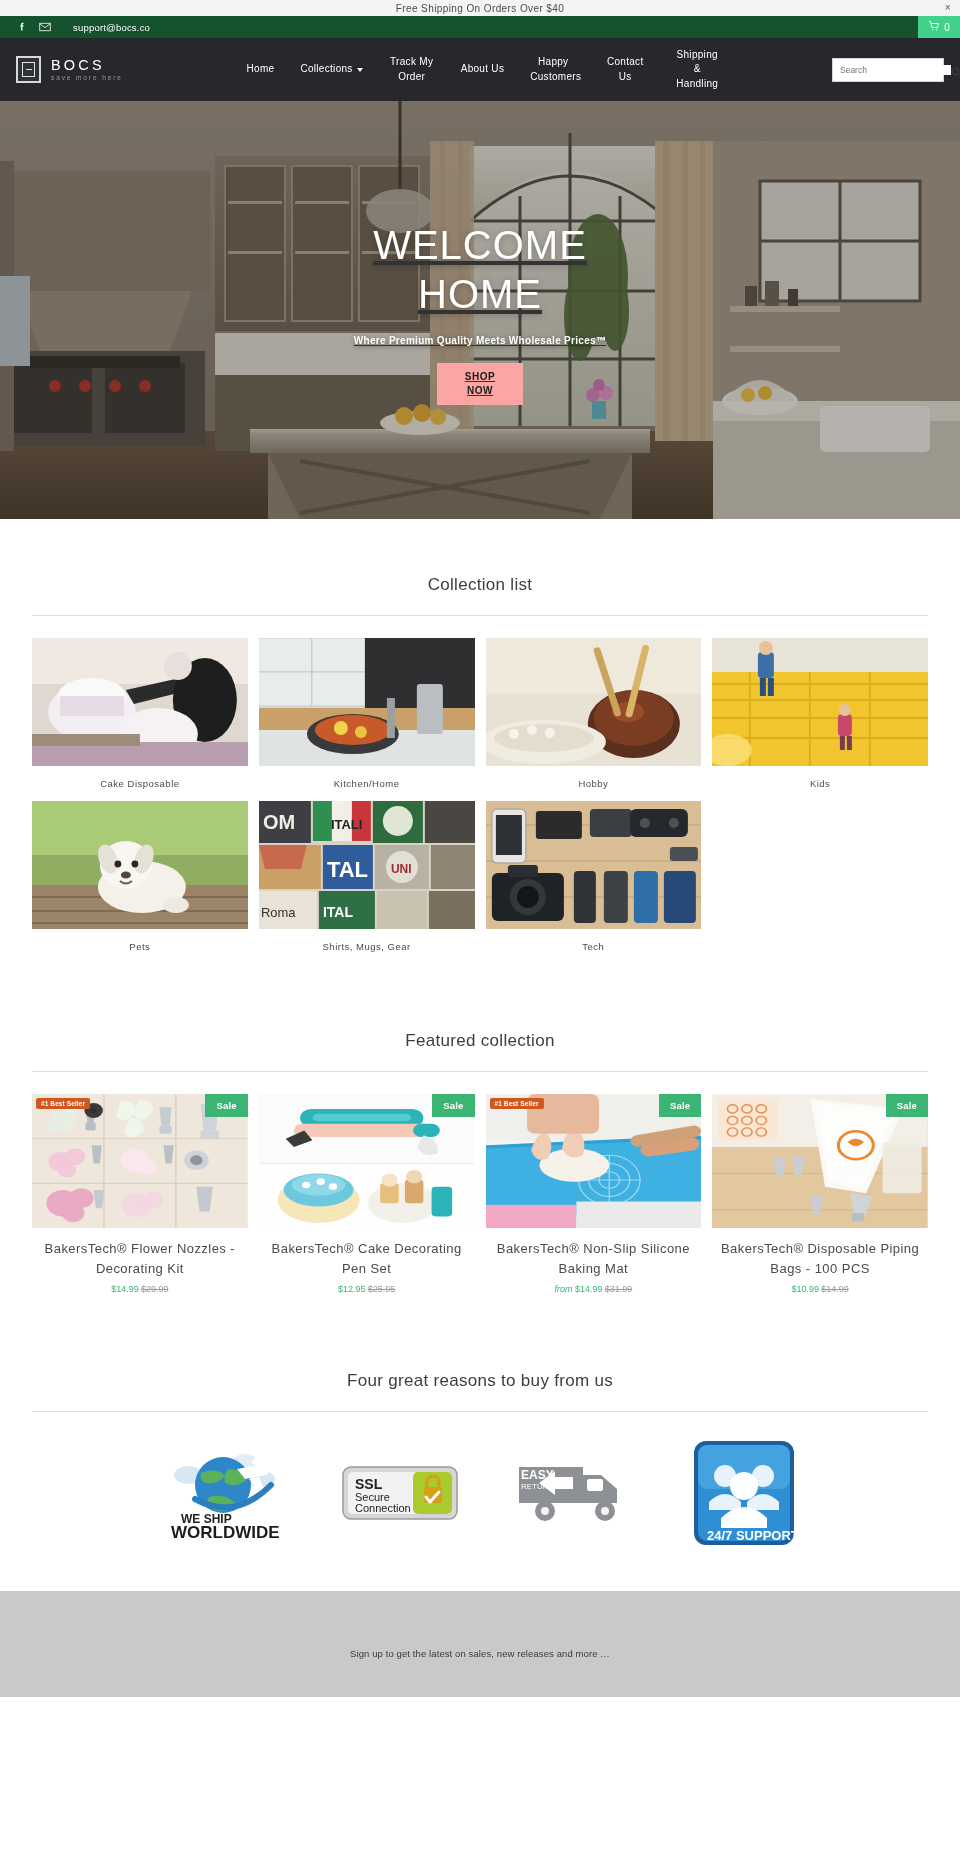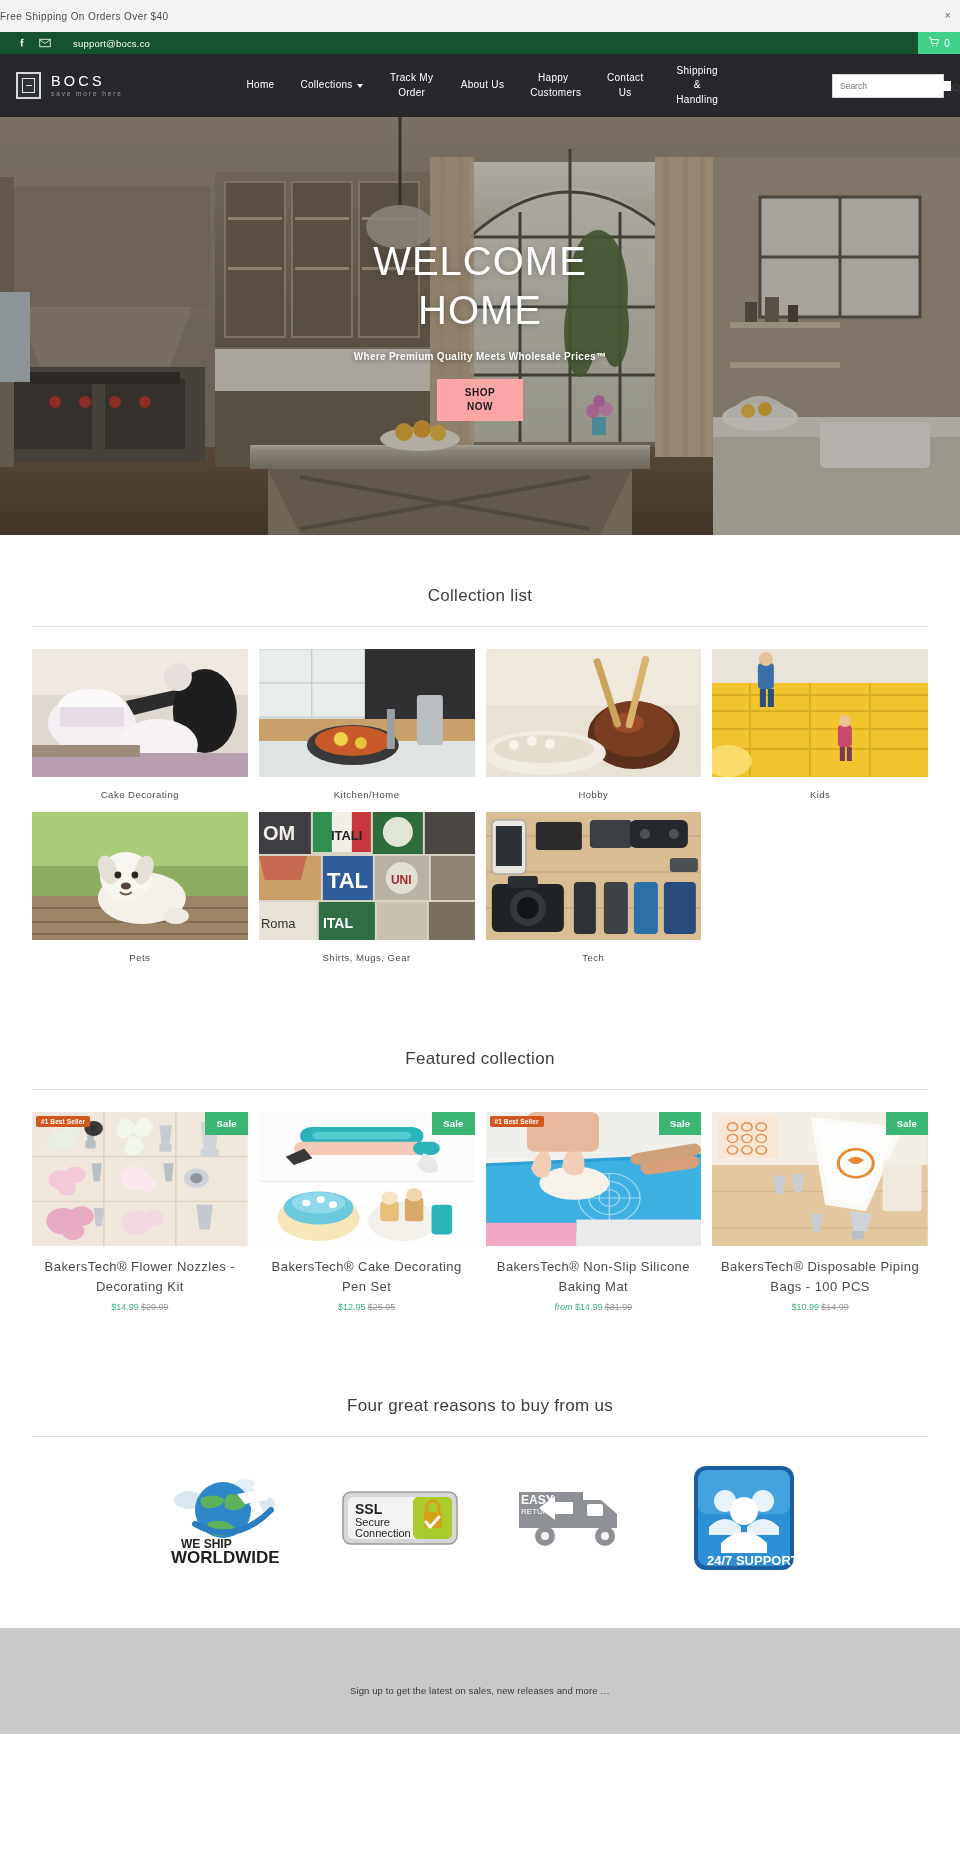--- a/index.html
+++ b/index.html
@@ -7,24 +7,24 @@
     width: 960px;
     font-family: "Liberation Sans", sans-serif;
     background: #ffffff;
     color: #333;
     -webkit-font-smoothing: antialiased;
   }
 
   
   .announce {
     background: #f4f4f4;
-    height: 32px;
+    height: 16px;
     display: flex;
     align-items: center;
-    justify-content: flex-start;
+    justify-content: center;
     position: relative;
     font-size: 10px;
     color: #4a4a4a;
     letter-spacing: .4px;
   }
   .announce .close {
     position: absolute;
     right: 9px; top: 50%;
     transform: translateY(-50%);
     font-size: 10px;
@@ -163,20 +163,21 @@
     background: rgba(40,34,28,0.30);
   }
   .hero-content {
     position: absolute;
     inset: 0;
     display: flex;
     flex-direction: column;
     align-items: center;
     justify-content: center;
     padding-top: 6px;
+    text-decoration: underline;
   }
   .hero-title {
     color: #fff;
     font-size: 40px;
     font-weight: 300;
     line-height: 1.22;
     text-align: center;
     letter-spacing: 1px;
     text-shadow: 0 1px 6px rgba(0,0,0,.25);
   }
@@ -196,21 +197,21 @@
     font-size: 10px;
     font-weight: bold;
     text-align: center;
     padding: 7px 4px 8px;
     line-height: 1.35;
     letter-spacing: .5px;
     cursor: pointer;
   }
 
   
-  .section { padding: 17px 32px; }
+  .section { padding: 5px 32px; margin-top: 17px; }
   .sec-title {
     text-align: center;
     font-size: 17px;
     font-weight: 400;
     color: #3d3d3d;
     letter-spacing: .3px;
     padding-top: 34px;
   }
   .sec-rule {
     height: 1px;
@@ -546,21 +547,21 @@
           <ellipse cx="62" cy="58" rx="34" ry="18" fill="#fbf8fa"></ellipse>
           <rect x="30" y="58" width="64" height="20" fill="#e7dbe6"></rect>
           <path d="M96 52 L150 40 L160 52 L104 66 Z" fill="#2b2b2b"></path>
           <ellipse cx="175" cy="62" rx="32" ry="42" fill="#1e1e1e"></ellipse>
           <ellipse cx="128" cy="96" rx="40" ry="26" fill="#f6f2f4"></ellipse>
           <rect x="0" y="104" width="220" height="24" fill="#b79fb0"></rect>
           <rect x="0" y="96" width="110" height="12" fill="#9d8c7c"></rect>
           <circle cx="148" cy="28" r="14" fill="#e6dfdb"></circle>
         </svg>
       </div>
-      <div class="coll-label">Cake Decorating</div>
+      <div class="coll-label">Cake Disposable</div>
     </div>
 
     <div class="coll-card">
       <div class="coll-img">
         <svg width="100%" height="128" viewBox="0 0 220 128" preserveAspectRatio="xMidYMid slice">
           <rect width="220" height="128" fill="#d7dcdb"></rect>
           <g fill="#e8edec" stroke="#c3cac9" stroke-width="1">
             <rect x="0" y="0" width="55" height="34"></rect>
               <rect x="55" y="0" width="55" height="34"></rect>
             <rect x="110" y="0" width="55" height="34"></rect>

